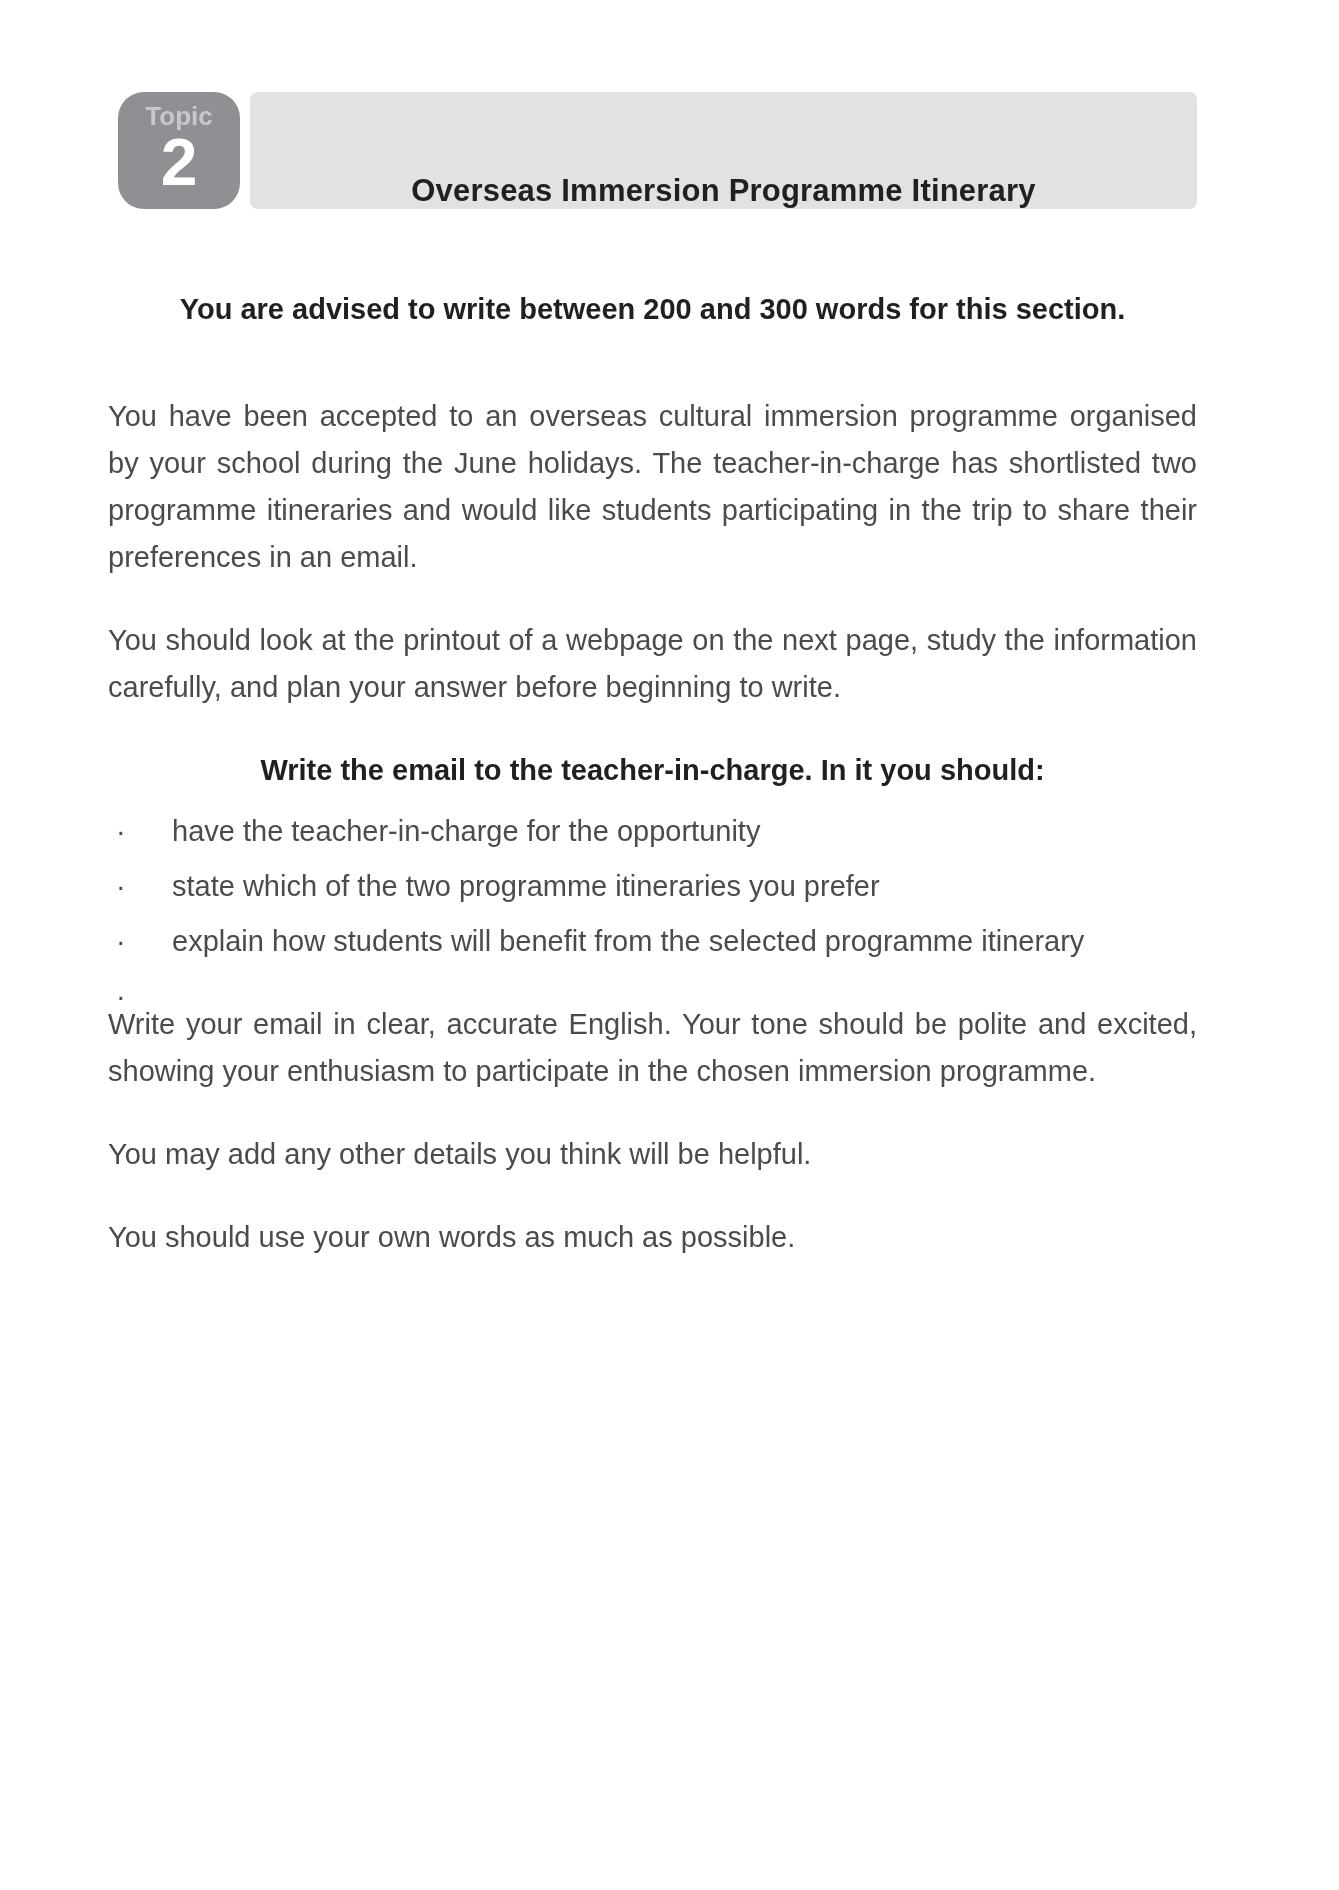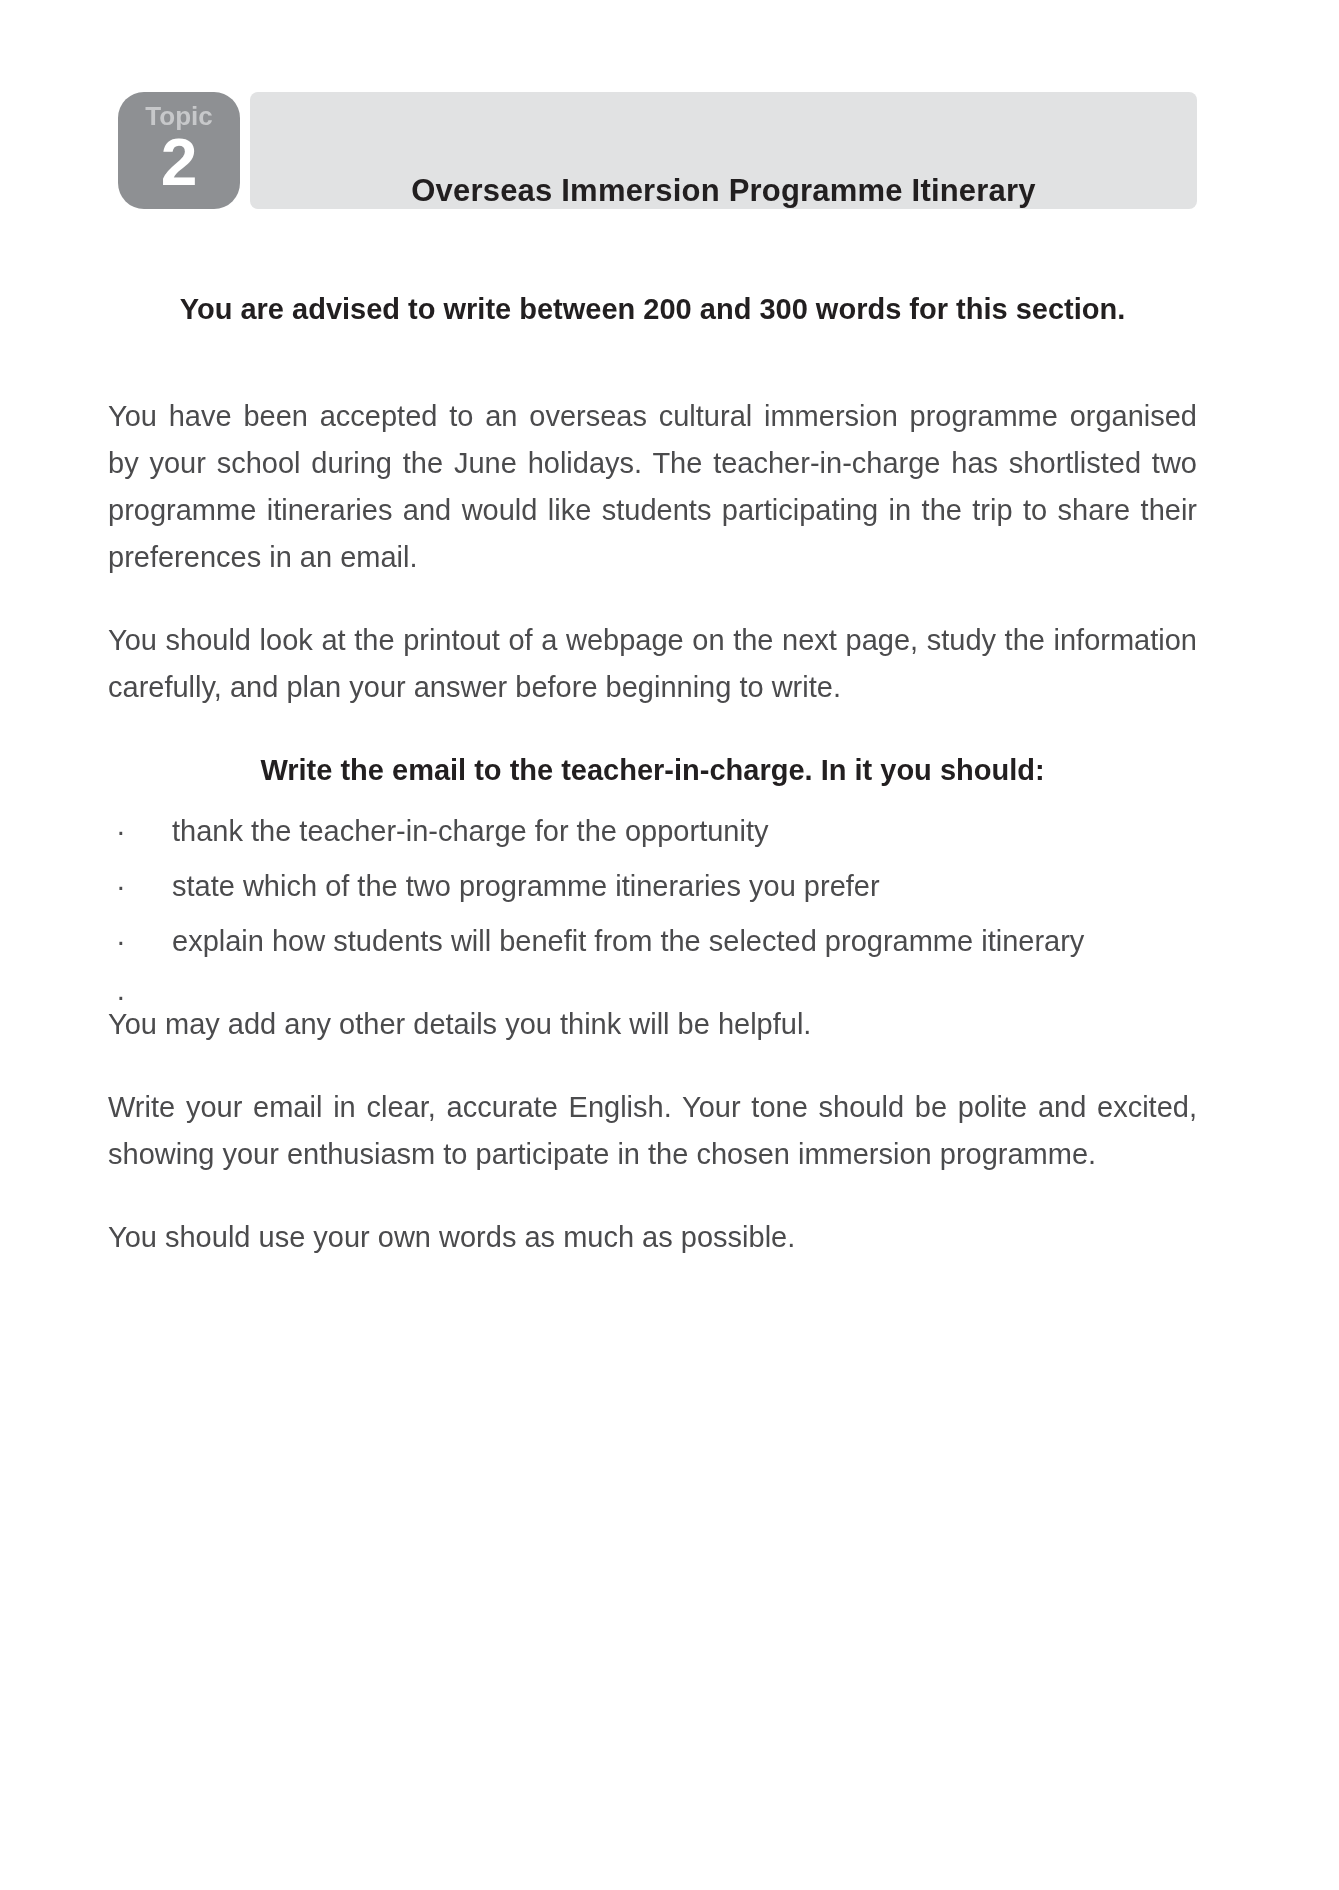--- a/index.html
+++ b/index.html
@@ -148,38 +148,38 @@
 
     <p class="para">You have been accepted to an overseas cultural immersion programme organised by your school during the June holidays. The teacher-in-charge has shortlisted two programme itineraries and would like students participating in the trip to share their preferences in an email.</p>
 
     <p class="para">You should look at the printout of a webpage on the next page, study the information carefully, and plan your answer before beginning to write.</p>
 
     <div class="bold-heading task-heading">Write the email to the teacher-in-charge. In it you should:</div>
 
     <ul class="bullet-list">
       <li class="bullet-item">
         <span class="bullet-marker">·</span>
-        <span>thank the teacher-in-charge for the opportunity</span>
+        <span>have the teacher-in-charge for the opportunity</span>
       </li>
       <li class="bullet-item">
         <span class="bullet-marker">·</span>
         <span>state which of the two programme itineraries you prefer</span>
       </li>
       <li class="bullet-item">
         <span class="bullet-marker">·</span>
         <span>explain how students will benefit from the selected programme itinerary</span>
       </li>
       <li class="bullet-item">
         <span class="bullet-marker">·</span>
       </li>
     </ul>
 
+    <p class="para">Write your email in clear, accurate English. Your tone should be polite and excited, showing your enthusiasm to participate in the chosen immersion programme.</p>
+
     <p class="para">You may add any other details you think will be helpful.</p>
-
-    <p class="para">Write your email in clear, accurate English. Your tone should be polite and excited, showing your enthusiasm to participate in the chosen immersion programme.</p>
 
     <p class="para">You should use your own words as much as possible.</p>
 
   </div>
 
   <div class="footer">
     <span class="page-number">142</span>
     <span class="copyright">© Educational Itinerary House Pte Ltd</span>
   </div>
 

